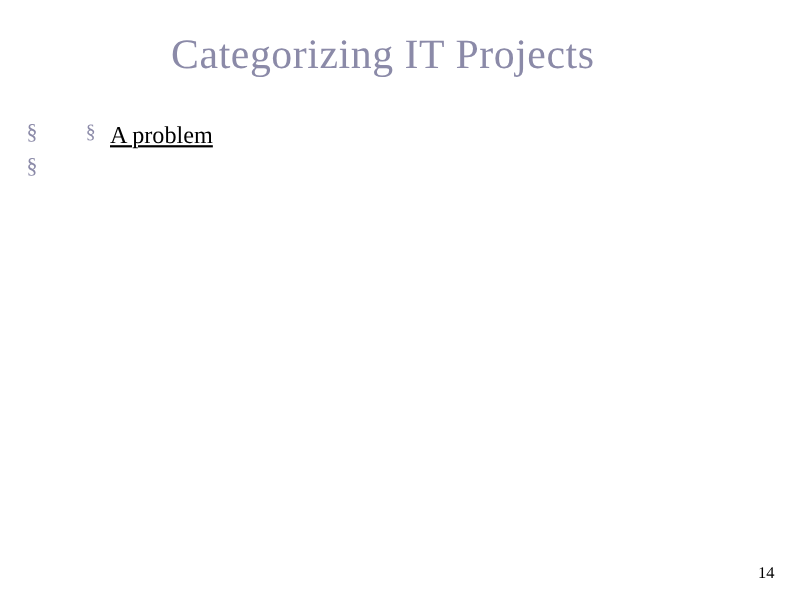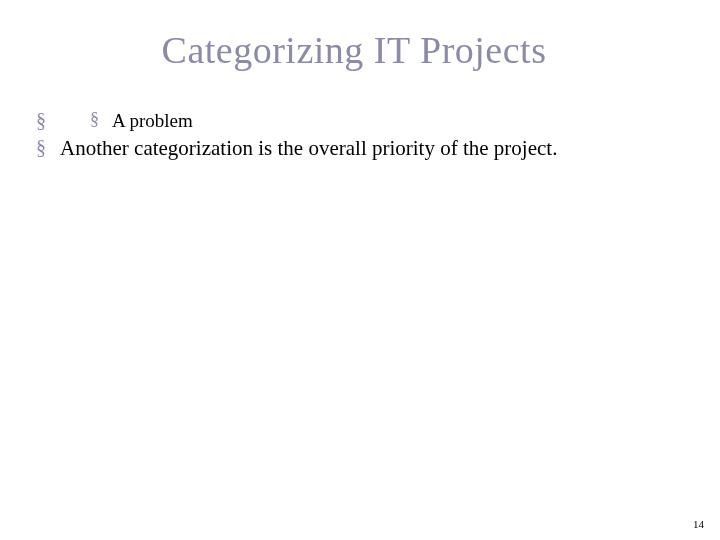--- a/index.html
+++ b/index.html
@@ -7,21 +7,21 @@
       width: 720px;
       height: 540px;
       background: #ffffff;
       font-family: "Times New Roman", Times, serif;
       position: relative;
       overflow: hidden;
     }
     .slide {
       width: 100%;
       height: 100%;
-      padding: 20px 44px 0 32px;
+      padding: 20px 44px 0 20px;
       position: relative;
     }
     .title {
       font-size: 38px;
       color: #8b8aa8;
       text-align: center;
       margin-top: 8px;
       margin-bottom: 36px;
       font-weight: normal;
       letter-spacing: 0.5px;
@@ -47,51 +47,51 @@
       font-size: 20px;
     }
     ul.level2 {
       list-style: none;
       padding-left: 28px;
       margin-top: 2px;
     }
     ul.level2 > li {
       position: relative;
       padding-left: 24px;
-      font-size: 19px;
+      font-size: 22px;
       line-height: 1.32;
       color: #000;
+      text-decoration: underline;
     }
     ul.level2 > li::before {
       content: "§";
       position: absolute;
       left: 2px;
       top: 0;
       color: #8b8aa8;
       font-size: 18px;
     }
     .page-number {
       position: absolute;
       bottom: 10px;
       right: 16px;
-      font-size: 11px;
+      font-size: 15px;
       color: #000;
     }
   </style>
 </head>
 <body>
 
 <div class="slide">
   <h1 class="title">Categorizing IT Projects</h1>
 
   <ul class="level1">
     <li>
       <ul class="level2">
         <li><span>A problem</span></li>
       </ul>
     </li>
     <li>
-      <span>Another categorization is the overall priority of the project.</span>
     </li>
   </ul>
 
   <div class="page-number">14</div>
 </div>
 
 </body></html>

